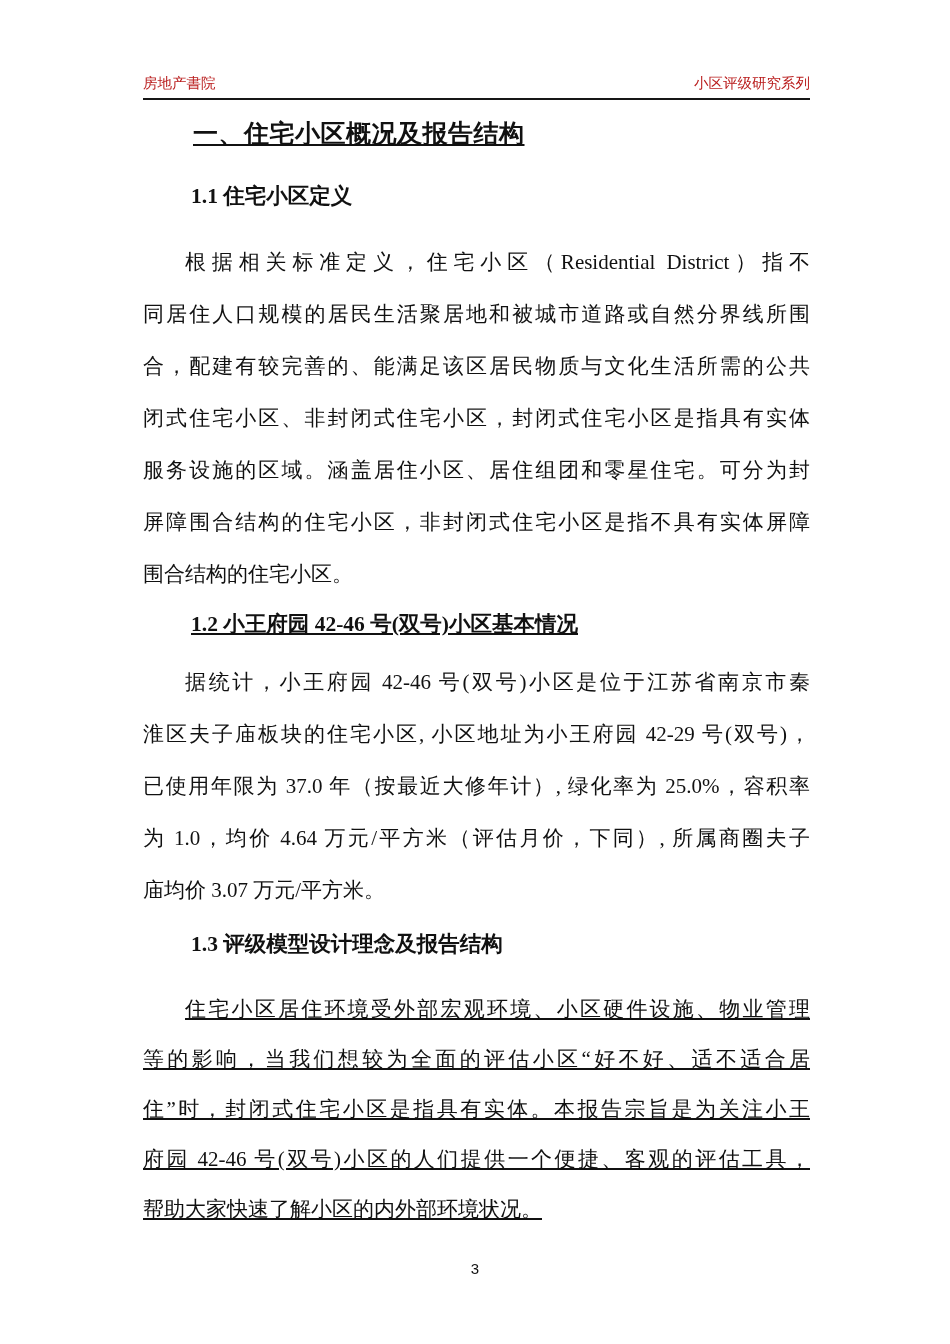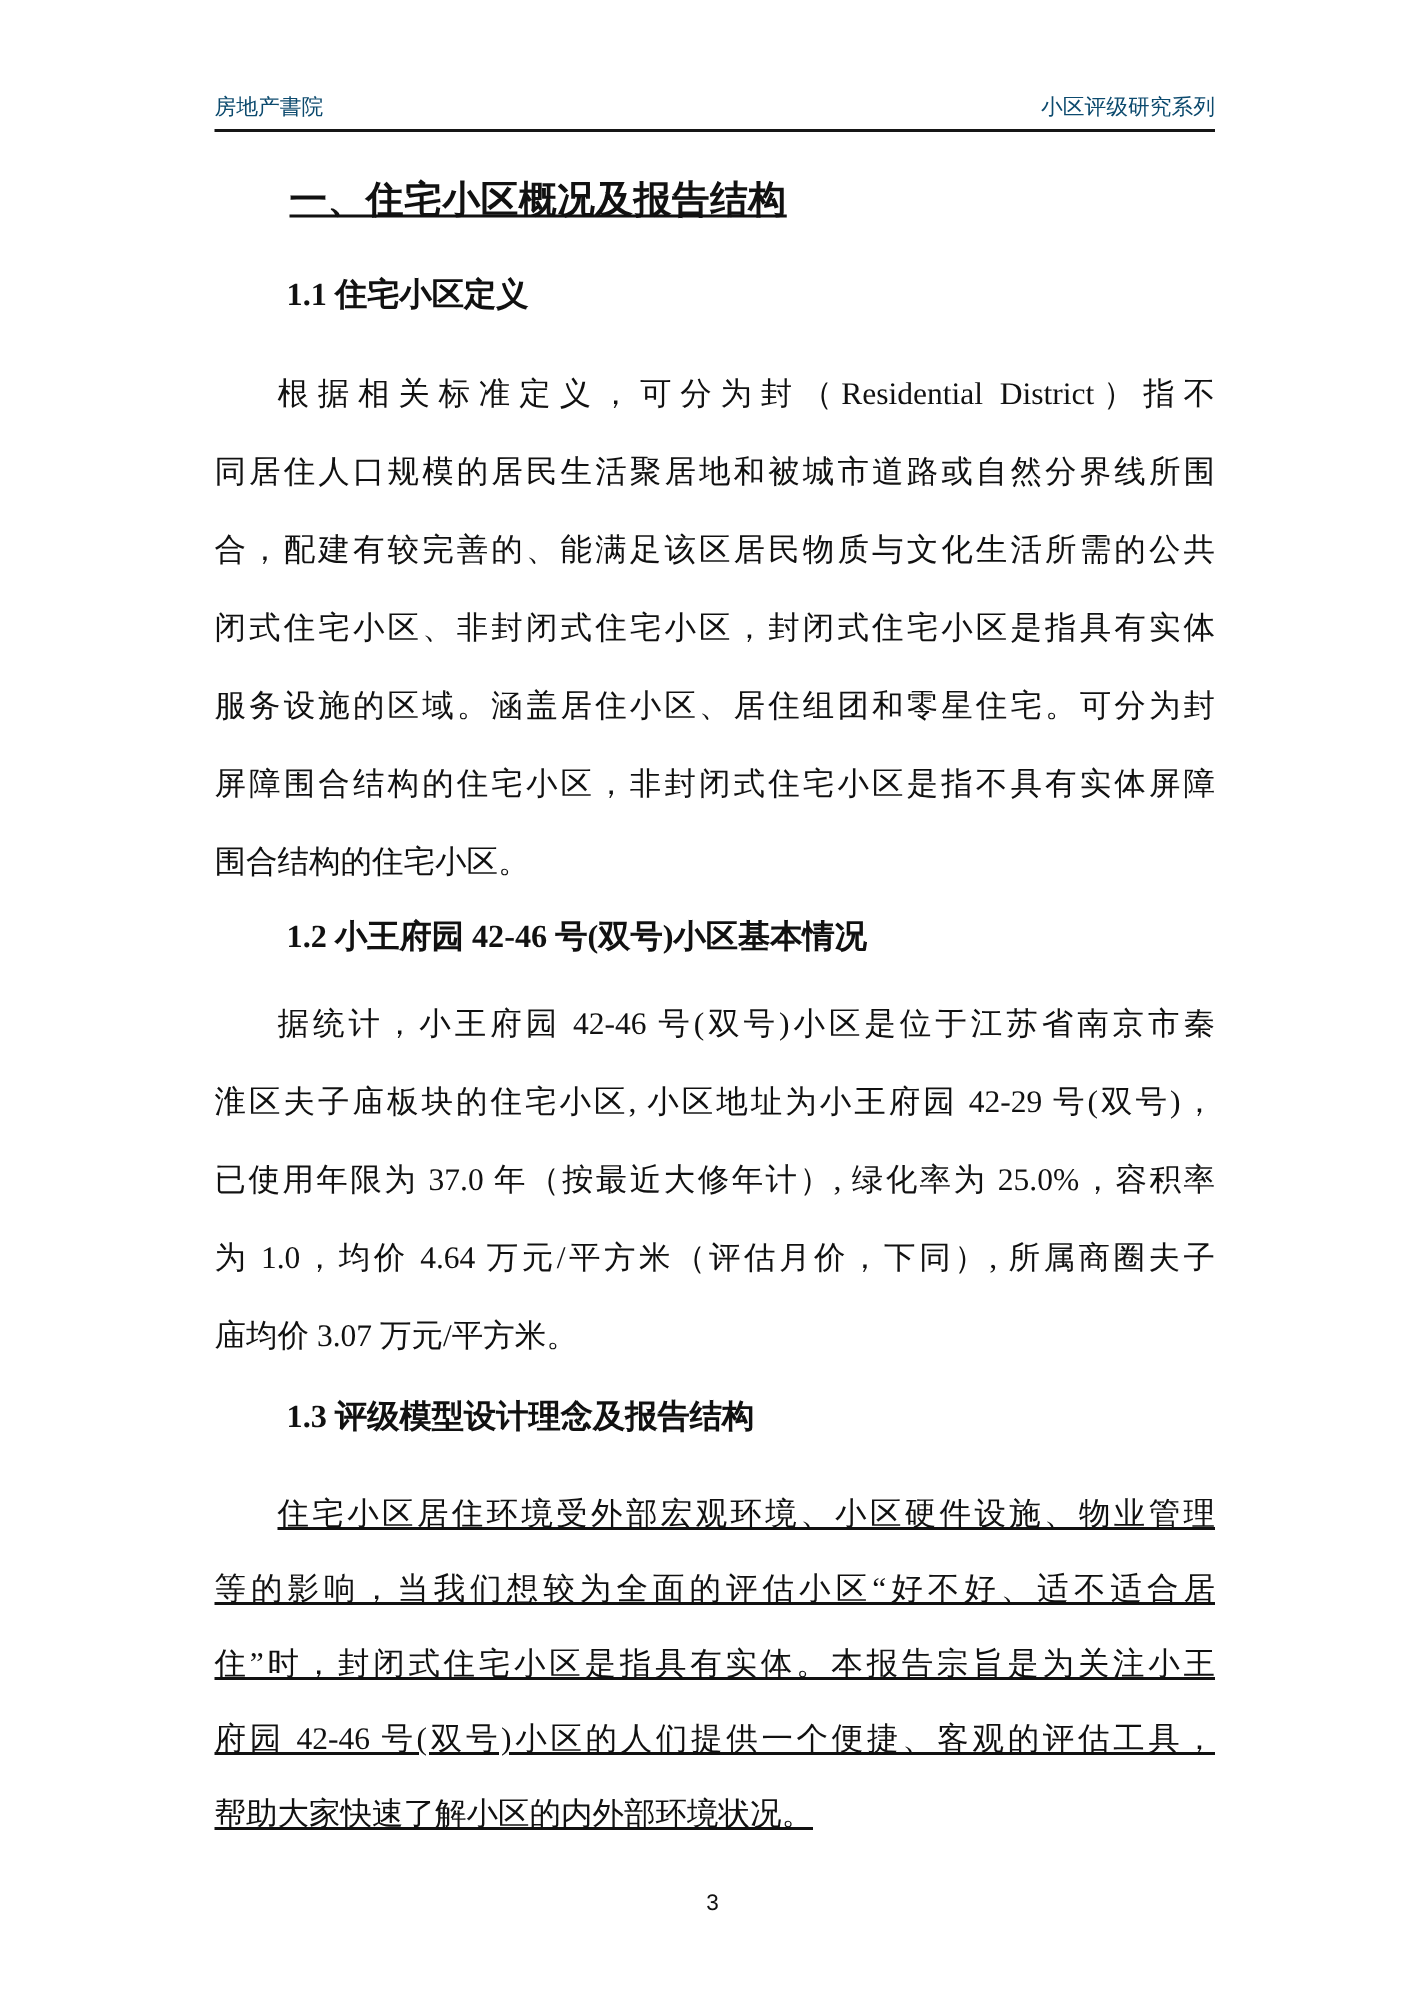--- a/index.html
+++ b/index.html
@@ -9,29 +9,29 @@
     position: relative;
     overflow: hidden;
     color: #111;
     font-family: "Liberation Serif", "DejaVu Serif", serif;
   }
   .page { position: absolute; inset: 0; background: #ffffff; }
 
   
   .page-header {
     position: absolute;
-    left: 143px; right: 140px; top: 62px;
+    left: 143px; right: 140px; top: 74px;
     display: flex;
     justify-content: space-between;
     align-items: flex-end;
     padding-bottom: 5px;
     border-bottom: 2.5px solid #161616;
     font-family: "Liberation Sans", "DejaVu Sans", sans-serif;
     font-size: 14.5px;
-    color: #0c4a6e;
+    color: #b91c1c;
   }
 
   
   .content {
     position: absolute;
     left: 143px; right: 140px; top: 92px;
   }
 
   .doc-title {
     margin-top: 24px;
@@ -43,21 +43,21 @@
     text-decoration: underline;
   }
 
   .sec-heading {
     padding-left: 48px;
     line-height: 32px;
     font-size: 21.5px;
     font-weight: bold;
   }
   .sec-heading.h1 { margin-top: 28px; }
-  .sec-heading.h2 { margin-top: 8px; }
+  .sec-heading.h2 { margin-top: 8px; text-decoration: underline; }
   .sec-heading.h3 { margin-top: 12px; }
 
   .para { margin-top: 24px; }
   .para.tight { margin-top: 16px; }
 
   .para .line {
     font-size: 21px;
     height: 52px;
     line-height: 52px;
     text-align: justify;
@@ -86,21 +86,21 @@
     <span>房地产書院</span>
     <span>小区评级研究系列</span>
   </div>
 
   <div class="content">
 
     <div class="doc-title">一、住宅小区概况及报告结构</div>
 
     <div class="sec-heading h1">1.1 住宅小区定义</div>
     <div class="para">
-      <div class="line first">根据相关标准定义，可分为封（Residential District）指不</div>
+      <div class="line first">根据相关标准定义，住宅小区（Residential District）指不</div>
       <div class="line">同居住人口规模的居民生活聚居地和被城市道路或自然分界线所围</div>
       <div class="line">合，配建有较完善的、能满足该区居民物质与文化生活所需的公共</div>
       <div class="line">闭式住宅小区、非封闭式住宅小区，封闭式住宅小区是指具有实体</div>
       <div class="line">服务设施的区域。涵盖居住小区、居住组团和零星住宅。可分为封</div>
       <div class="line">屏障围合结构的住宅小区，非封闭式住宅小区是指不具有实体屏障</div>
       <div class="line last">围合结构的住宅小区。</div>
     </div>
 
     <div class="sec-heading h2">1.2 小王府园 42-46 号(双号)小区基本情况</div>
     <div class="para tight">

